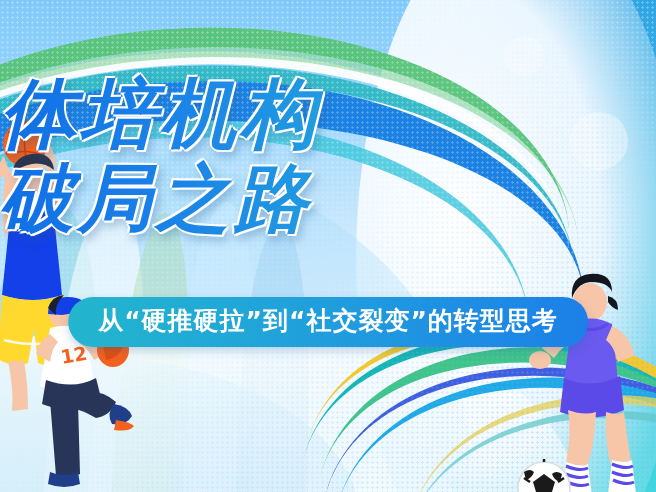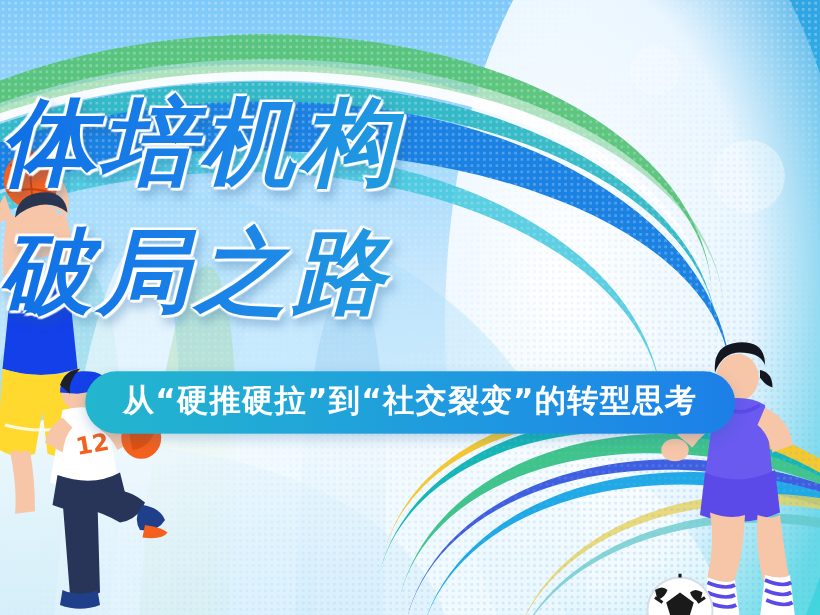--- a/index.html
+++ b/index.html
@@ -96,21 +96,21 @@
     font-weight:bold;font-style:italic;
     font-size:76px;line-height:84px;
     letter-spacing:4px;
     background:linear-gradient(95deg,#0f6fe6 0%,#1b82e8 26%,#22a5dd 58%,#2ec9d2 82%,#32d6cf 100%);
     -webkit-background-clip:text;background-clip:text;
     color:transparent;-webkit-text-fill-color:transparent;
     filter:drop-shadow(2px 2px 0 #ffffff) drop-shadow(-2px 0 0 #ffffff)
            drop-shadow(0 -2px 0 #ffffff) drop-shadow(3px 5px 4px rgba(30,90,150,.28));
     white-space:nowrap;
   }
-  .tline2{margin-top:20px;font-size:74px;}
+  .tline2{margin-top:0;font-size:74px;}
 
   .pill{
     position:absolute;left:50%;top:297px;transform:translateX(-50%);
     z-index:45;
     padding:9px 30px 11px;
     border-radius:26px;
     background:linear-gradient(90deg,#23b6cd 0%,#21a9d6 28%,#1f97e0 62%,#1c7fe8 100%);
     box-shadow:0 4px 10px rgba(25,95,160,.25);
     white-space:nowrap;
   }

